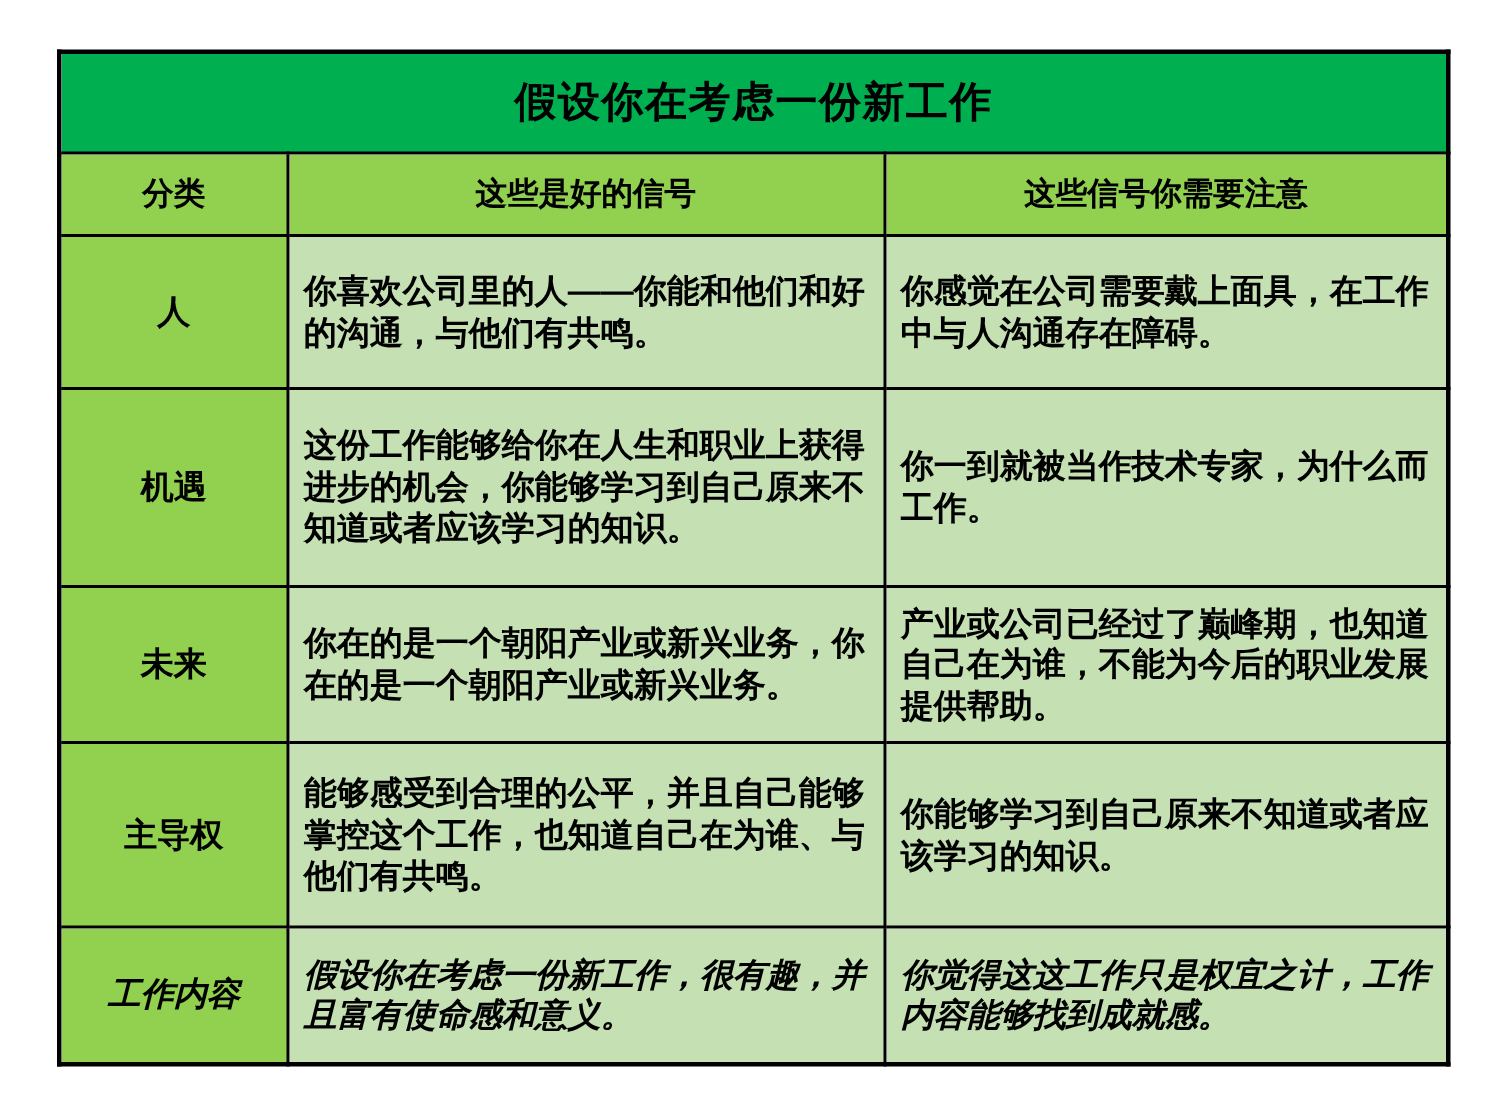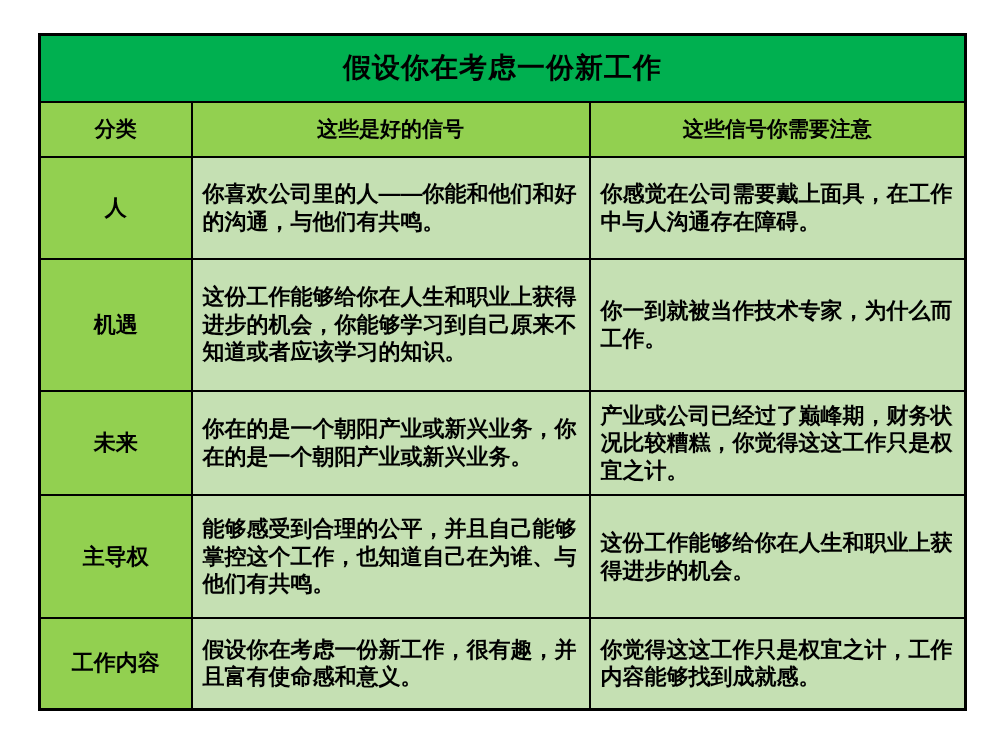--- a/index.html
+++ b/index.html
@@ -72,21 +72,21 @@
     line-height: 1.25;
     text-align: left;
     vertical-align: middle;
     padding: 10px 10px;
   }
   
   tbody tr:nth-child(1) { height: 102px; }
   tbody tr:nth-child(2) { height: 132px; }
   tbody tr:nth-child(3) { height: 97px; }
   tbody tr:nth-child(4) { height: 123px; }
-  tbody tr:nth-child(5) { height: 91px; }
+  tbody tr:nth-child(5) { height: 91px; font-style: italic; }
 </style>
 </head>
 <body>
 
 <div class="page">
   <table class="signal-table">
     <colgroup>
       <col class="c-category">
       <col class="c-good">
       <col class="c-warn">
@@ -108,26 +108,26 @@
           <td class="text-cell">你感觉在公司需要戴上面具，在工作中与人沟通存在障碍。</td>
         </tr>
         <tr>
           <td class="category-cell">机遇</td>
           <td class="text-cell">这份工作能够给你在人生和职业上获得进步的机会，你能够学习到自己原来不知道或者应该学习的知识。</td>
           <td class="text-cell">你一到就被当作技术专家，为什么而工作。</td>
         </tr>
         <tr>
           <td class="category-cell">未来</td>
           <td class="text-cell">你在的是一个朝阳产业或新兴业务，你在的是一个朝阳产业或新兴业务。</td>
-          <td class="text-cell">产业或公司已经过了巅峰期，财务状况比较糟糕，你觉得这这工作只是权宜之计。</td>
+          <td class="text-cell">产业或公司已经过了巅峰期，也知道自己在为谁，不能为今后的职业发展提供帮助。</td>
         </tr>
         <tr>
           <td class="category-cell">主导权</td>
           <td class="text-cell">能够感受到合理的公平，并且自己能够掌控这个工作，也知道自己在为谁、与他们有共鸣。</td>
-          <td class="text-cell">这份工作能够给你在人生和职业上获得进步的机会。</td>
+          <td class="text-cell">你能够学习到自己原来不知道或者应该学习的知识。</td>
         </tr>
         <tr>
           <td class="category-cell">工作内容</td>
           <td class="text-cell">假设你在考虑一份新工作，很有趣，并且富有使命感和意义。</td>
           <td class="text-cell">你觉得这这工作只是权宜之计，工作内容能够找到成就感。</td>
         </tr>
       </tbody>
   </table>
 </div>
 

